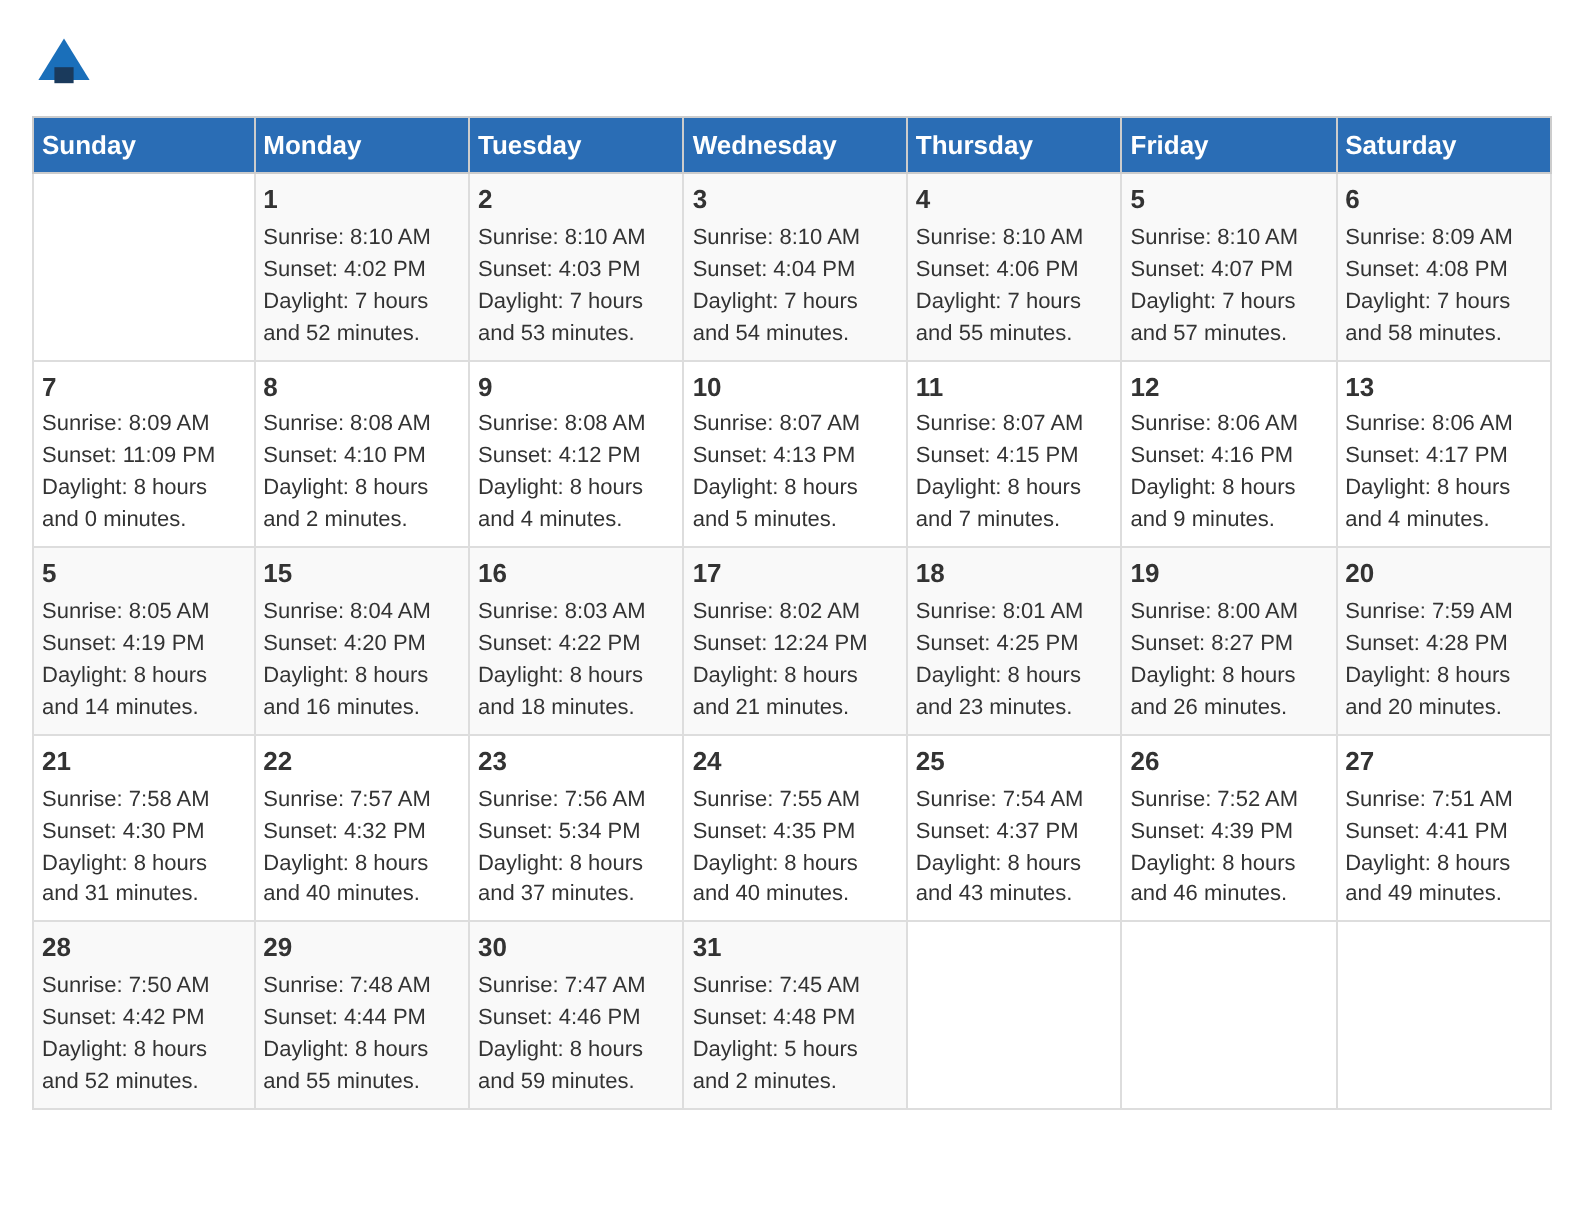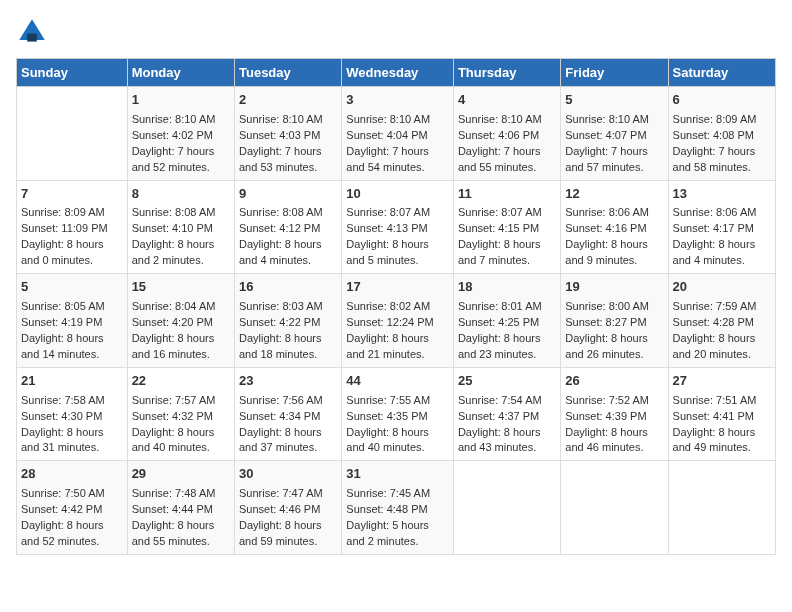--- a/index.html
+++ b/index.html
@@ -273,26 +273,26 @@
         <td>
           <span class="day-number">22</span>
           <div>Sunrise: 7:57 AM</div>
           <div>Sunset: 4:32 PM</div>
           <div>Daylight: 8 hours</div>
           <div>and 40 minutes.</div>
         </td>
         <td>
           <span class="day-number">23</span>
           <div>Sunrise: 7:56 AM</div>
-          <div>Sunset: 4:34 PM</div>
+          <div>Sunset: 5:34 PM</div>
           <div>Daylight: 8 hours</div>
           <div>and 37 minutes.</div>
         </td>
         <td>
-          <span class="day-number">44</span>
+          <span class="day-number">24</span>
           <div>Sunrise: 7:55 AM</div>
           <div>Sunset: 4:35 PM</div>
           <div>Daylight: 8 hours</div>
           <div>and 40 minutes.</div>
         </td>
         <td>
           <span class="day-number">25</span>
           <div>Sunrise: 7:54 AM</div>
           <div>Sunset: 4:37 PM</div>
           <div>Daylight: 8 hours</div>

